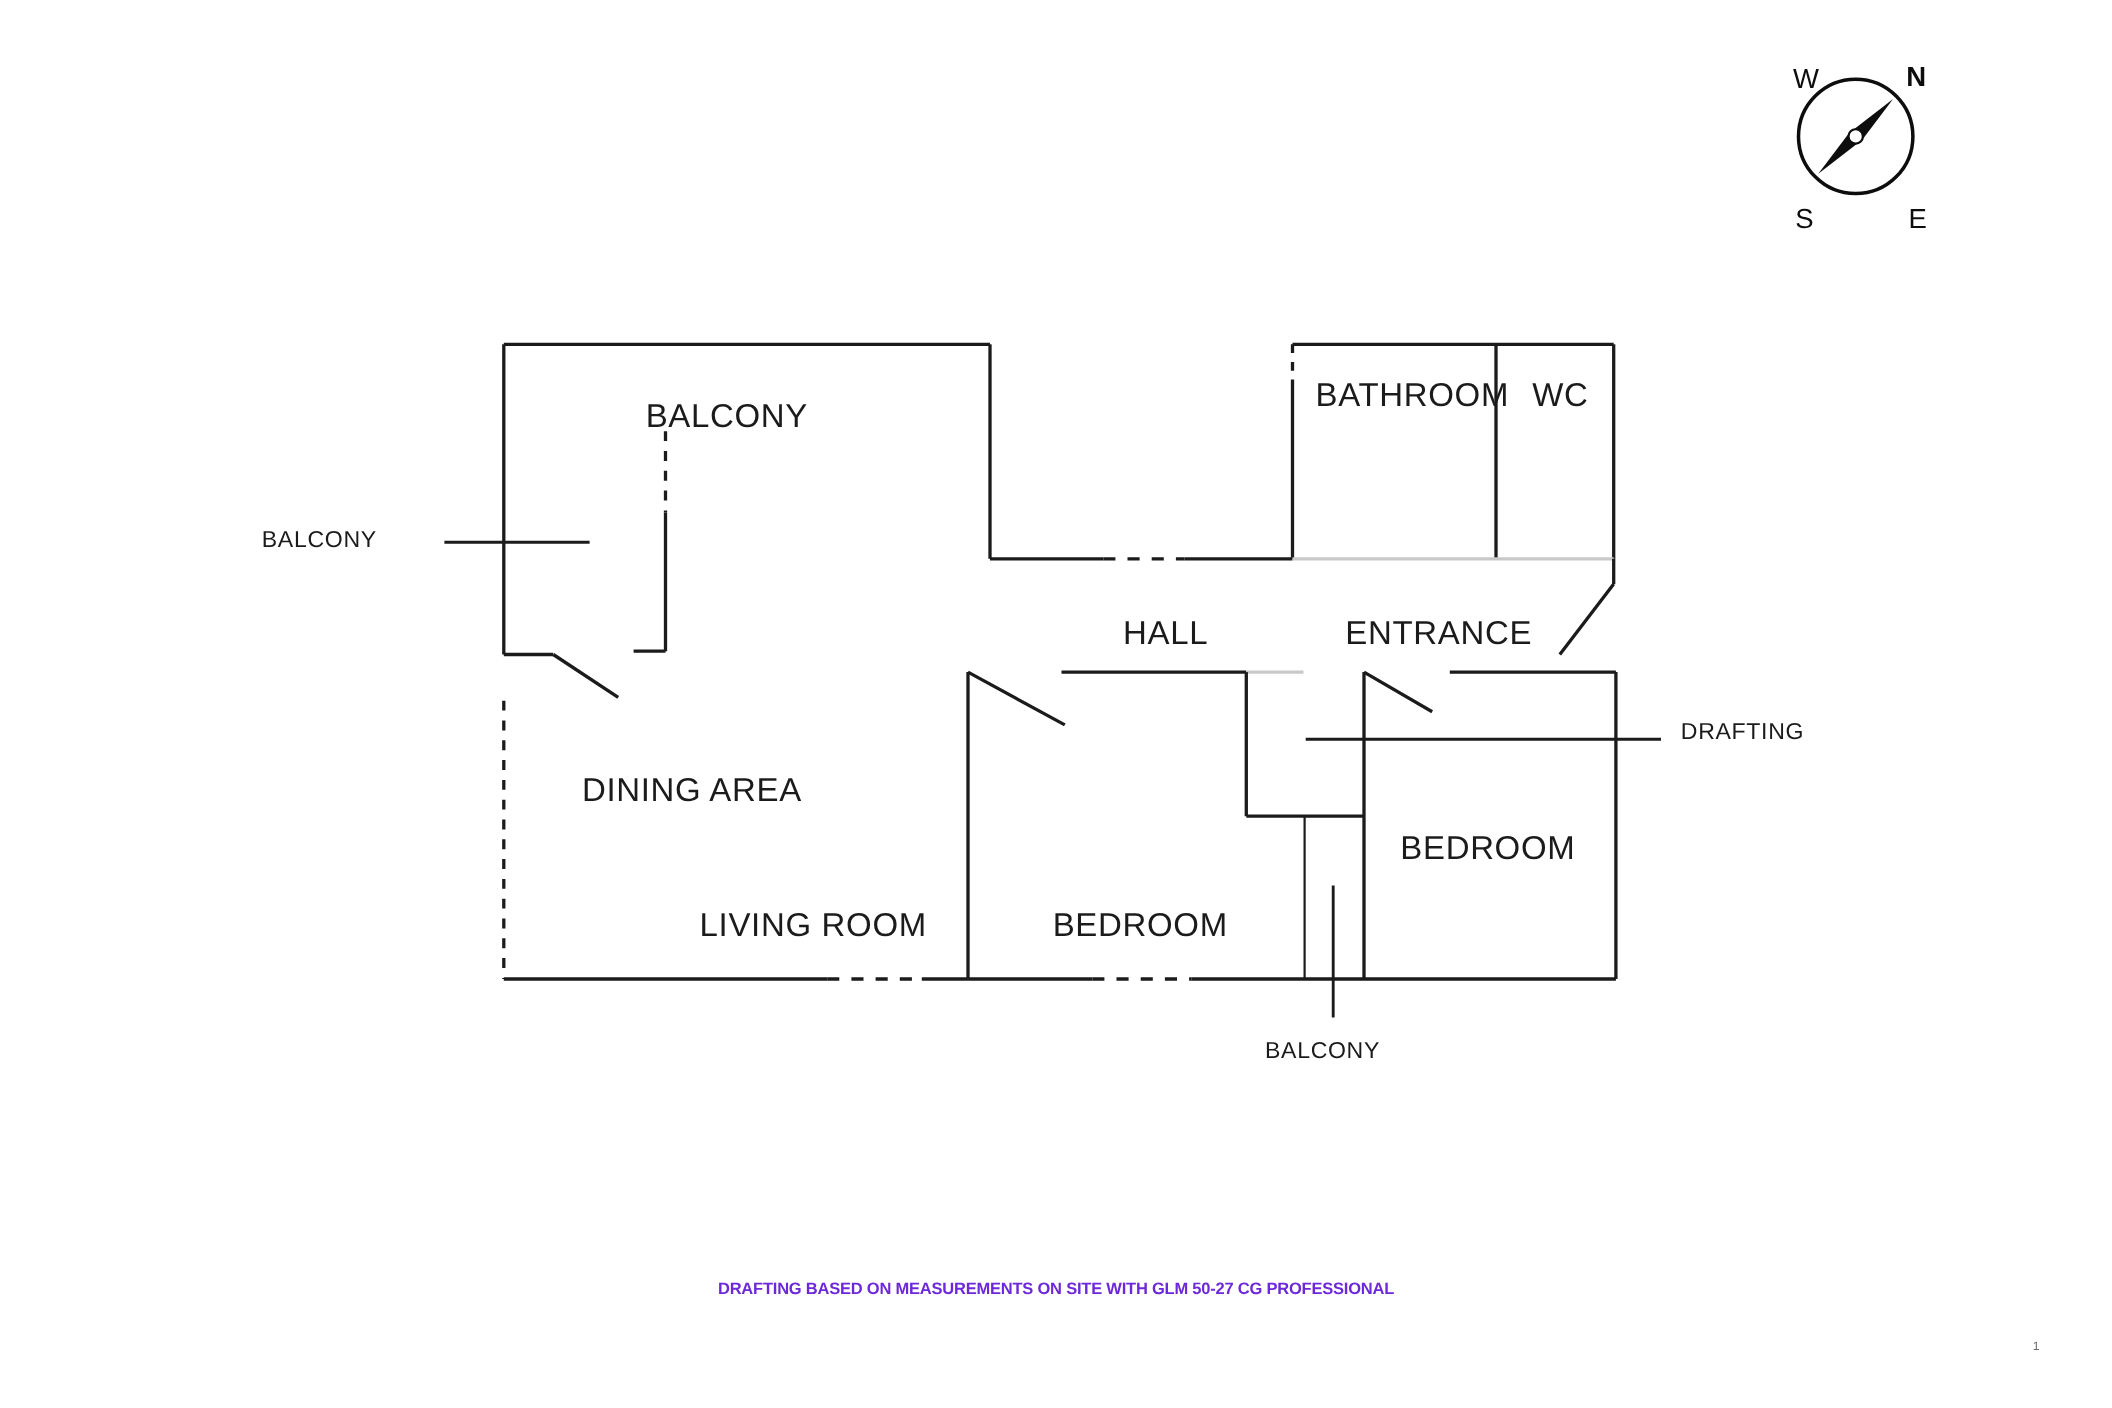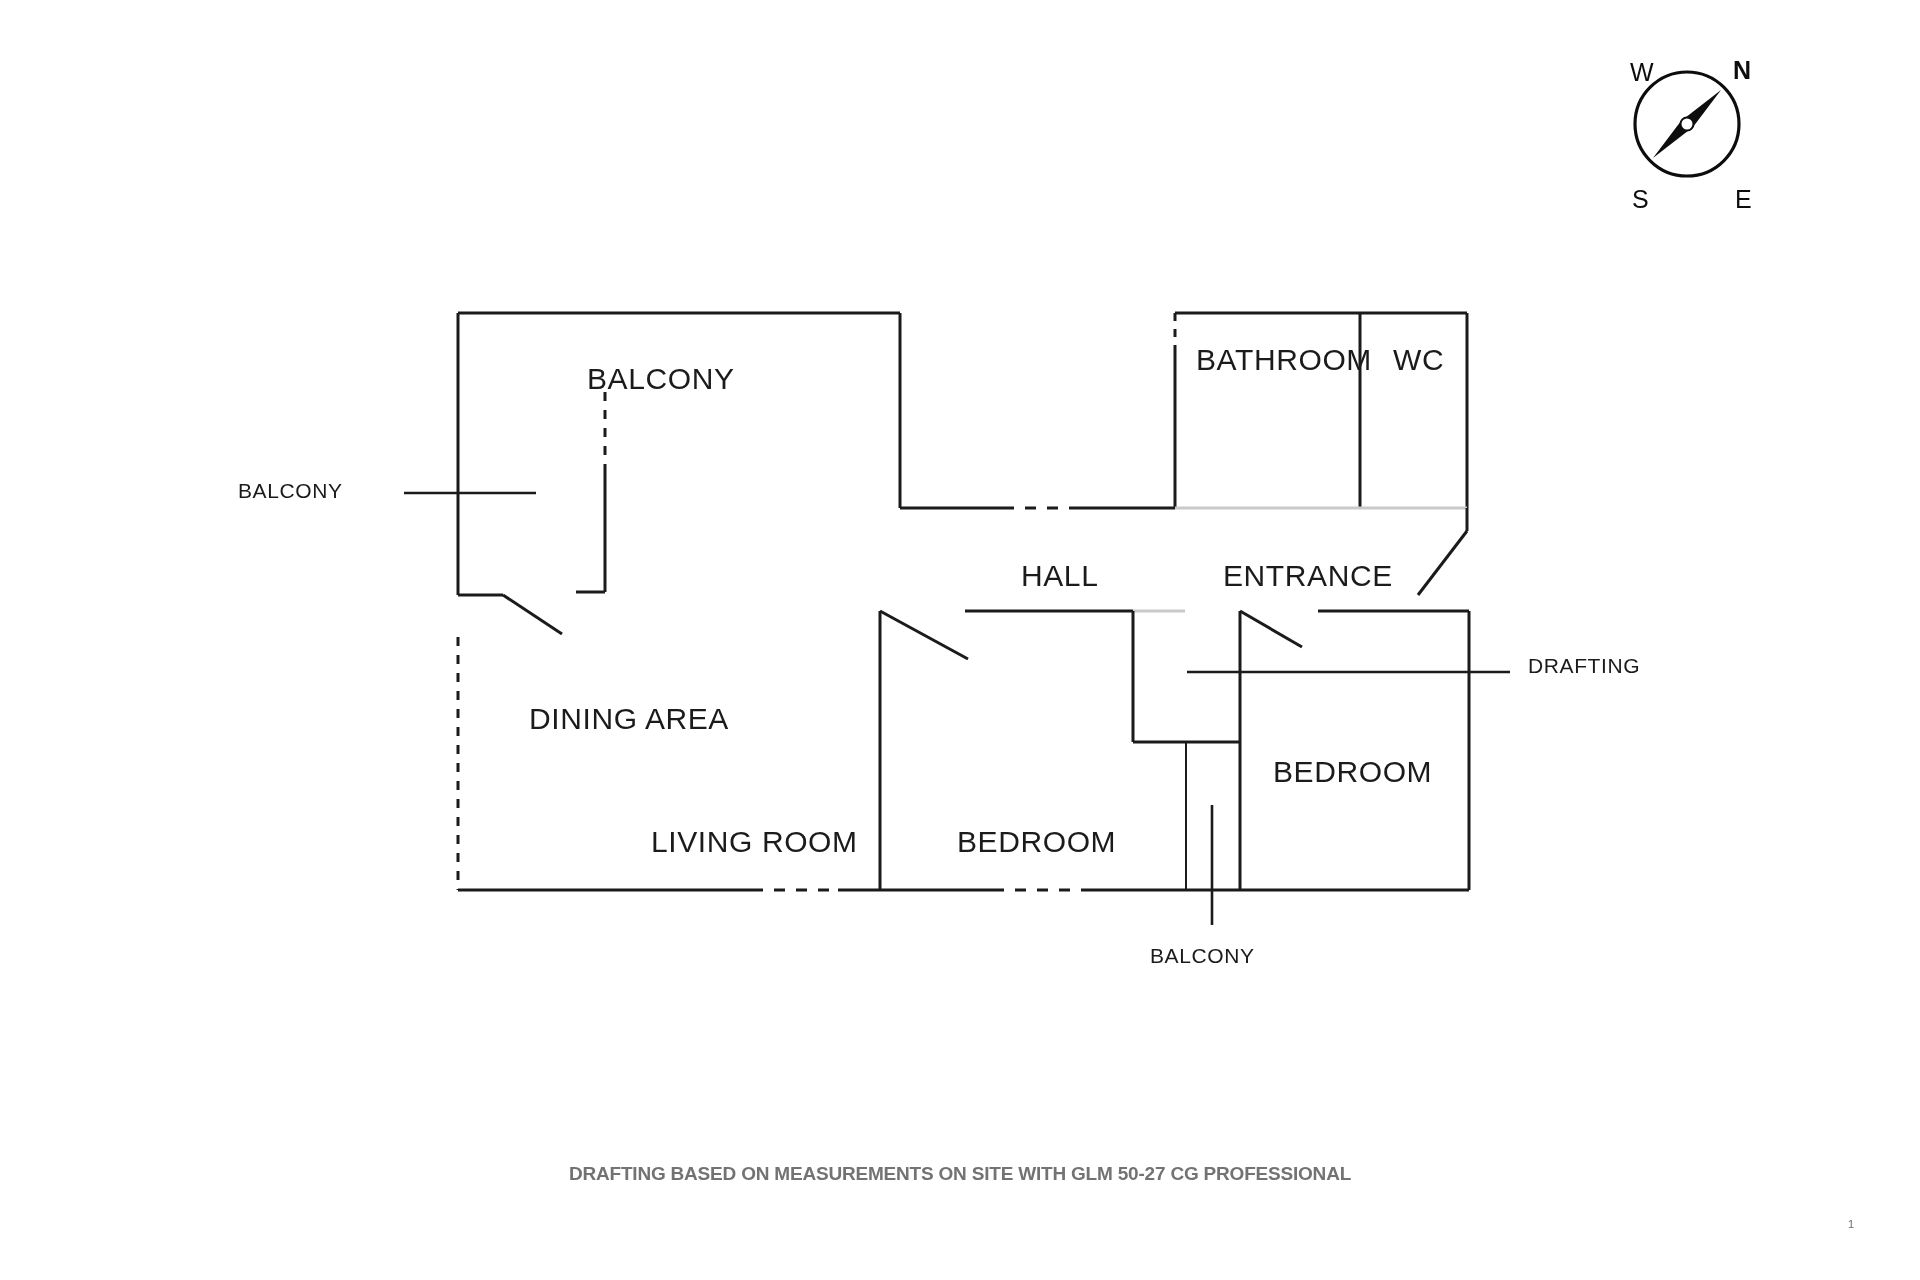--- a/index.html
+++ b/index.html
@@ -35,24 +35,24 @@
     color:#0d0d0d;
     line-height:1;
   }
   .compass-letter.bold{font-weight:bold;}
   #caption{
     position:absolute;
     left:0;right:0;
     top:1163px;
     text-align:center;
     font-family:"Liberation Sans","DejaVu Sans",sans-serif;
-    font-size:19px;
+    font-size:15px;
     font-weight:bold;
     letter-spacing:-0.2px;
-    color:#737373;
+    color:#6d28d9;
     white-space:nowrap;
   }
   #page-number{
     position:absolute;
     left:1848px;top:1218px;
     font-family:"Liberation Sans","DejaVu Sans",sans-serif;
     font-size:11px;
     color:#6b6b6b;
   }
 </style>
@@ -137,21 +137,21 @@
     <circle cx="1687" cy="124" r="6.5" fill="#ffffff" stroke="#0d0d0d" stroke-width="2"></circle>
   </g>
 </svg>
 
 <div class="room-label" style="left:587px;top:364px;">BALCONY</div>
 <div class="room-label" style="left:1196px;top:345px;">BATHROOM</div>
 <div class="room-label" style="left:1393px;top:345px;">WC</div>
 <div class="room-label" style="left:1021px;top:561px;">HALL</div>
 <div class="room-label" style="left:1223px;top:561px;">ENTRANCE</div>
 <div class="room-label" style="left:485px;top:704px;margin-left:44px;">DINING AREA</div>
-<div class="room-label" style="left:636px;top:827px;margin-left:15px;">LIVING ROOM</div>
+<div class="room-label" style="left:636px;top:827px;">LIVING ROOM</div>
 <div class="room-label" style="left:957px;top:827px;">BEDROOM</div>
 <div class="room-label" style="left:1273px;top:757px;">BEDROOM</div>
 
 <div class="callout-label" style="left:238px;top:480px;">BALCONY</div>
 <div class="callout-label" style="left:1528px;top:655px;">DRAFTING</div>
 <div class="callout-label" style="left:1150px;top:945px;">BALCONY</div>
 
 <div class="compass-letter" style="left:1630px;top:60px;">W</div>
 <div class="compass-letter bold" style="left:1733px;top:58px;">N</div>
 <div class="compass-letter" style="left:1632px;top:187px;">S</div>

